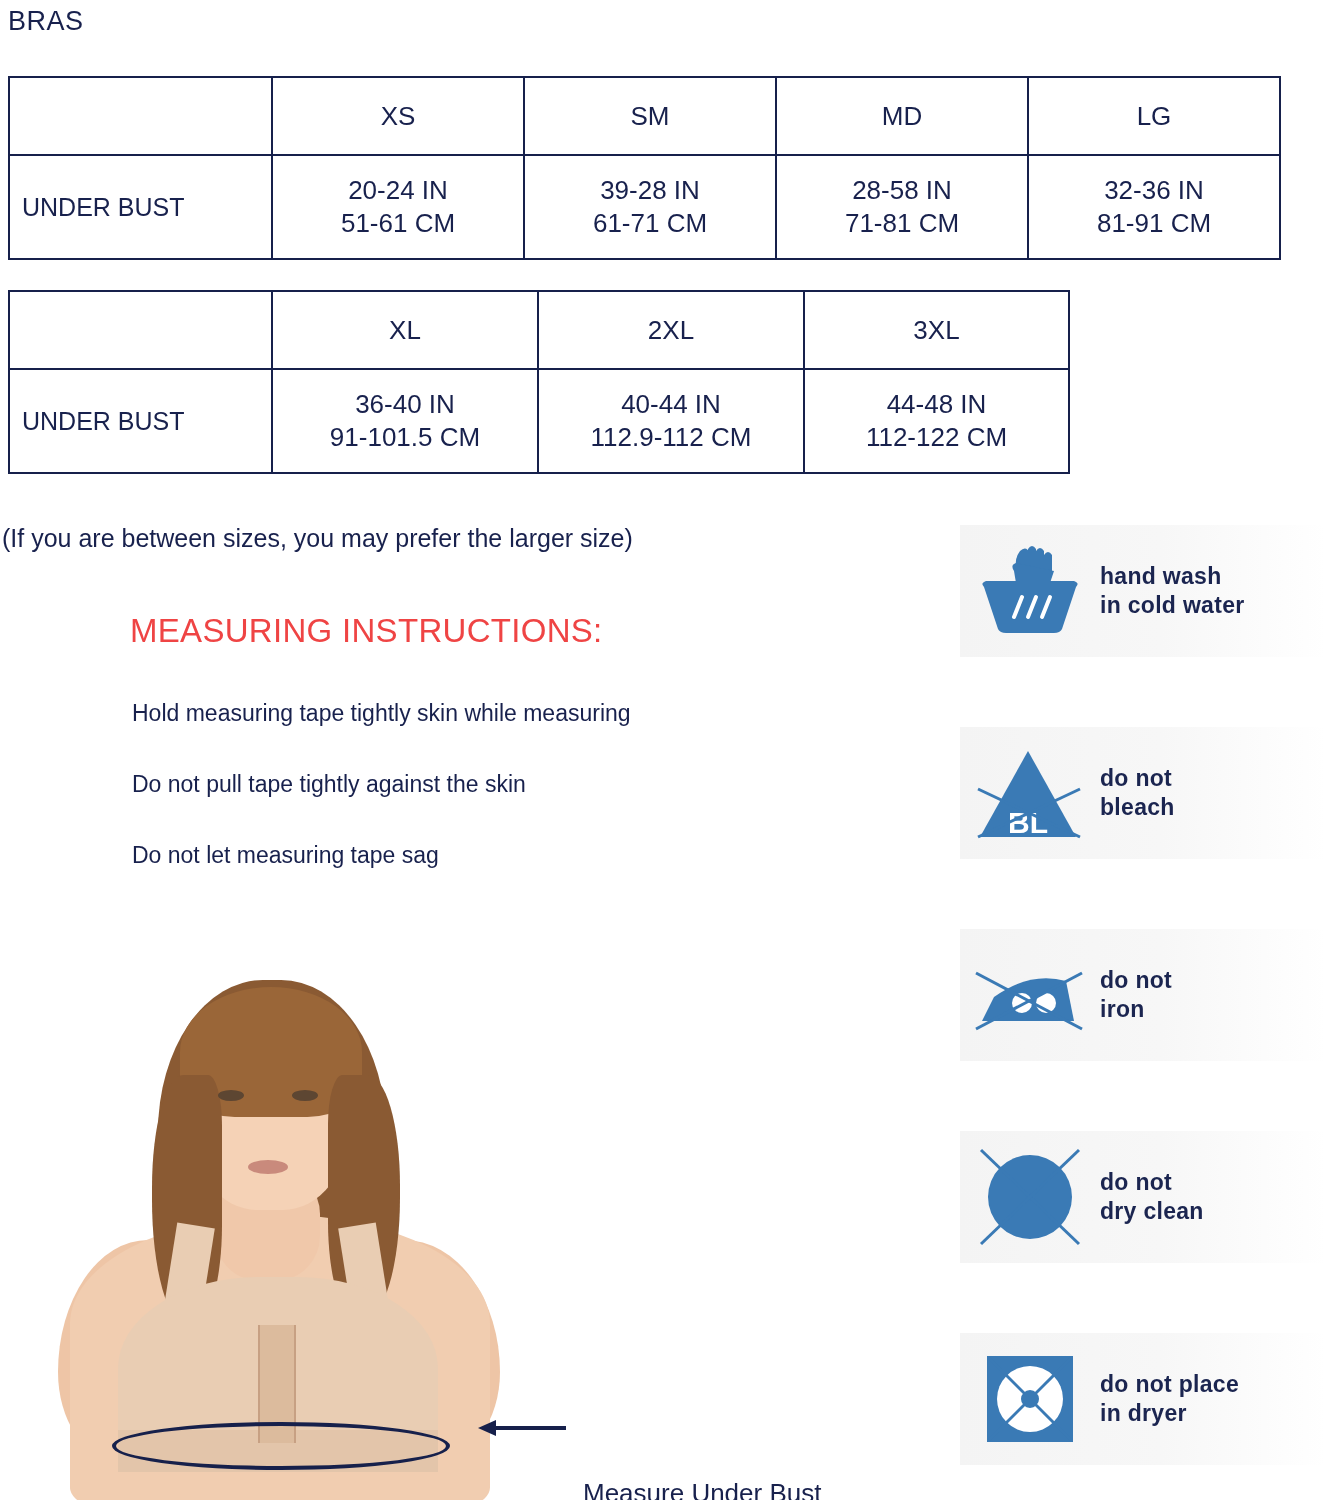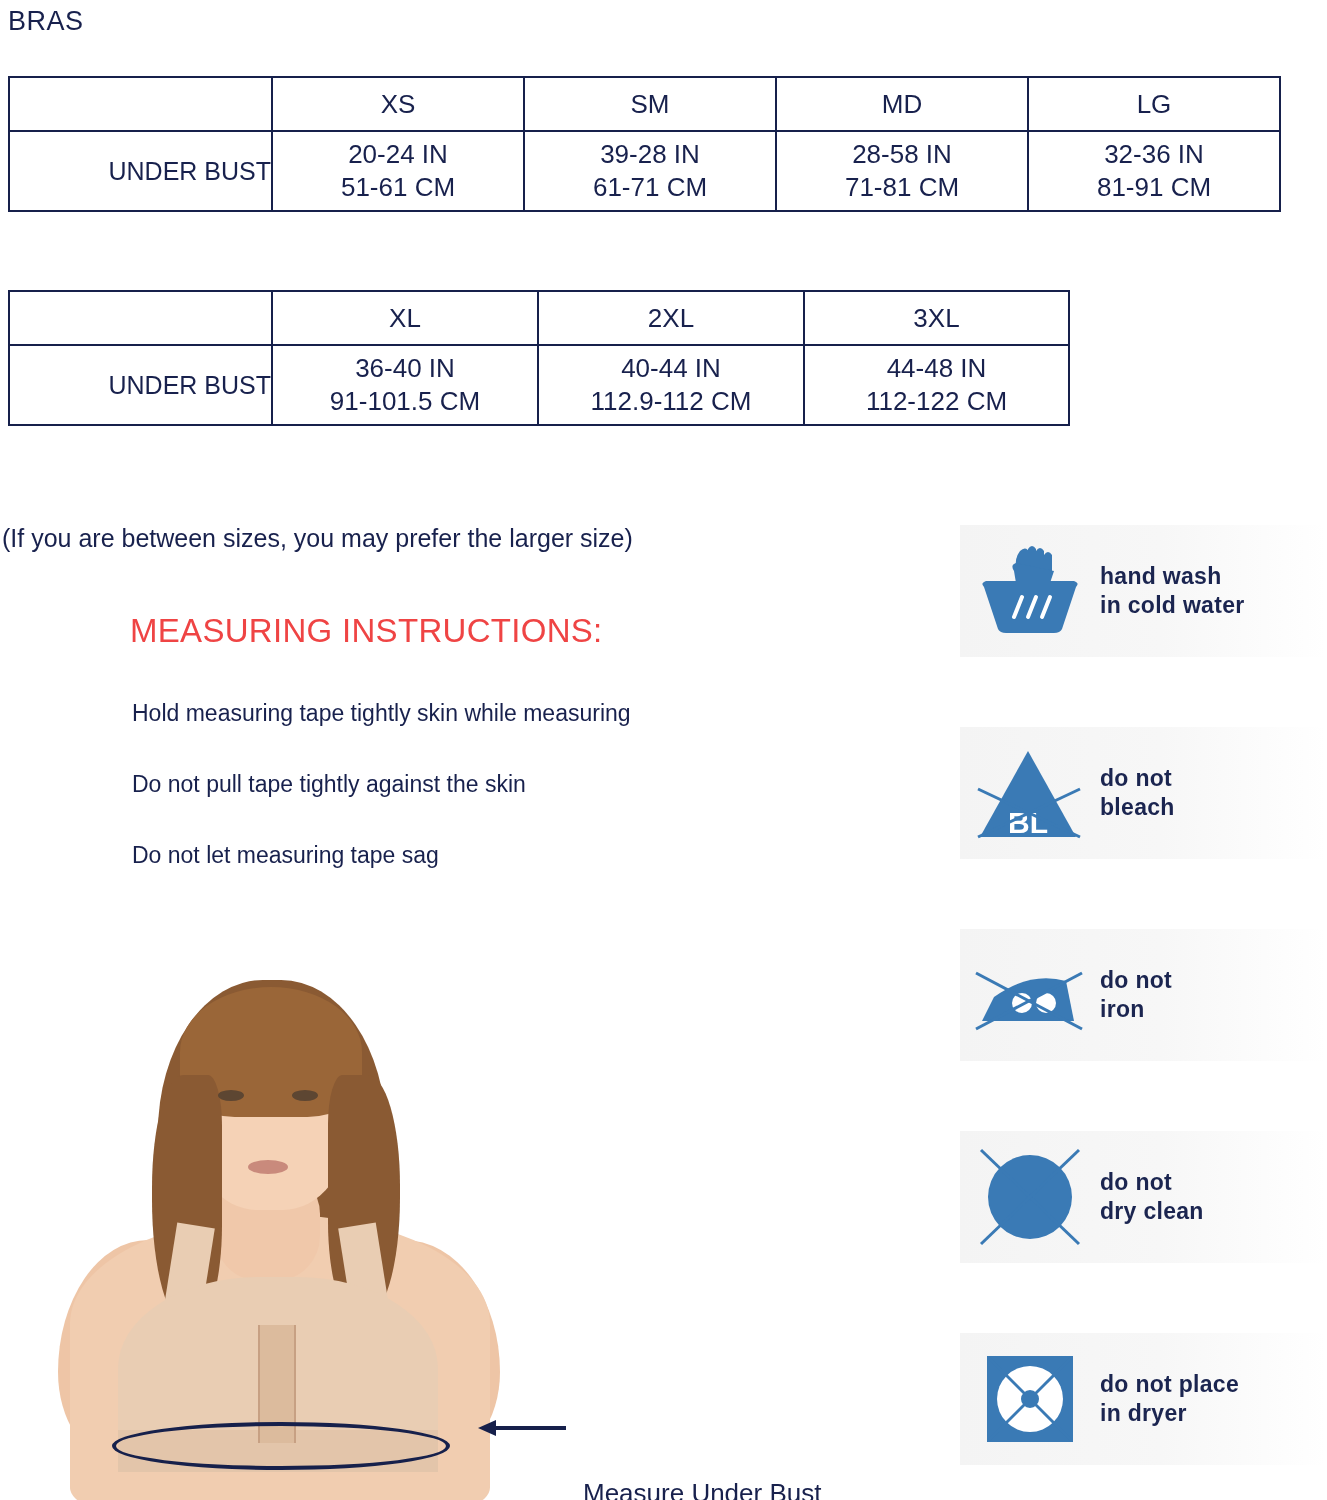--- a/index.html
+++ b/index.html
@@ -37,34 +37,34 @@
     border-collapse: collapse;
     table-layout: fixed;
   }
   .size-table td, .size-table th {
     border: 2px solid #16204b;
     text-align: center;
     vertical-align: middle;
     font-weight: normal;
     color: #18214d;
     font-size: 26px;
-    padding: 0;
+    padding: 12px;
   }
   .size-table .hdr-row td {
     height: 52px;
     font-size: 26px;
   }
   .size-table .val-row td {
     height: 78px;
     line-height: 1.28;
     font-size: 26px;
   }
   .size-table td.rowlabel {
     font-size: 25px;
-    text-align: right;
+    text-align: left;
   }
   .size-table td.blank {
     border-left: 2px solid #16204b;
     border-top: 2px solid #16204b;
   }
 
   #table1 {
     left: 8px;
     top: 76px;
     width: 1271px;

